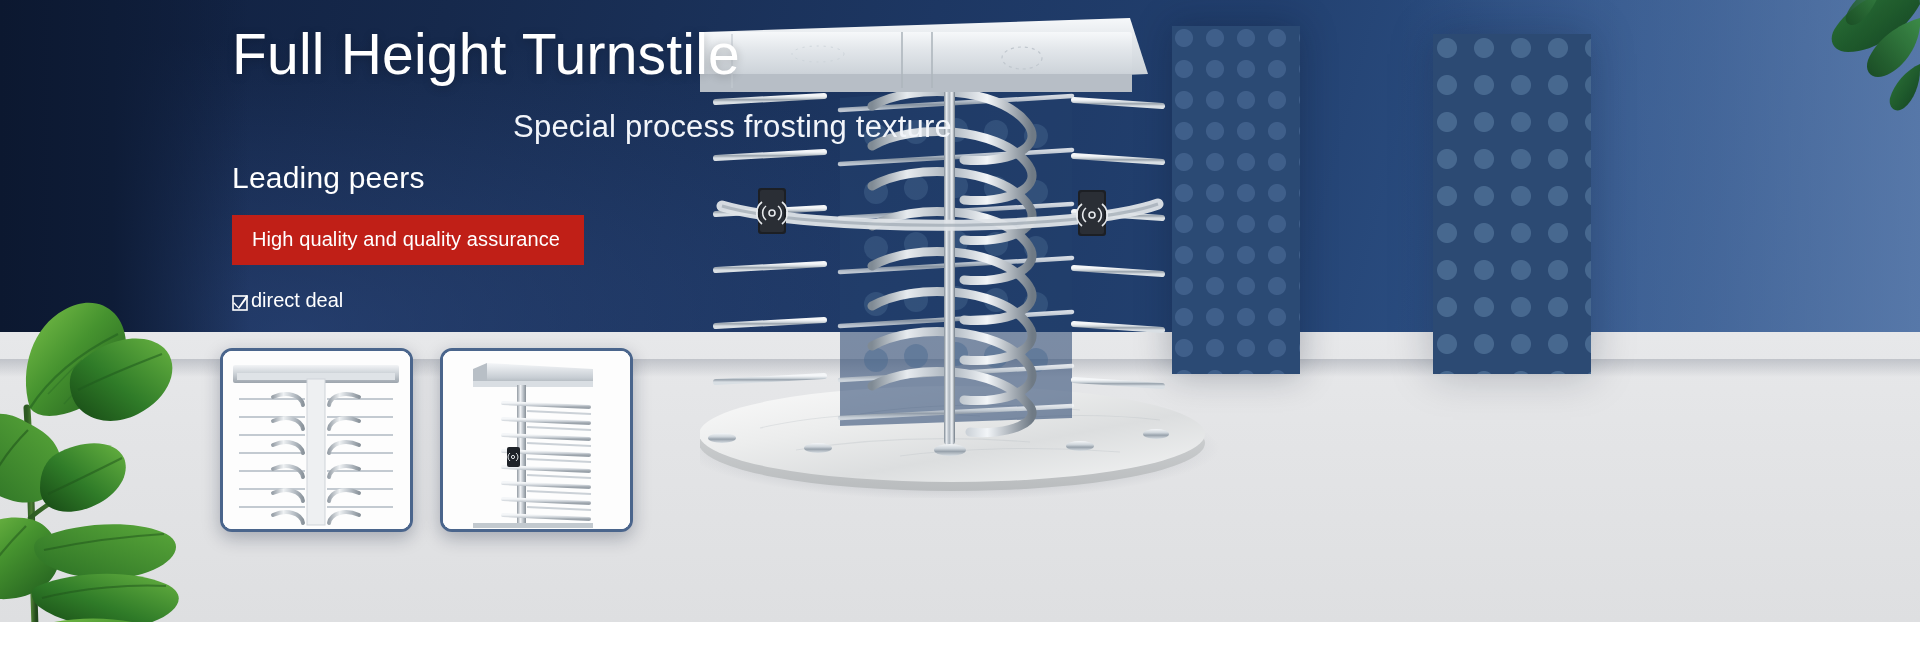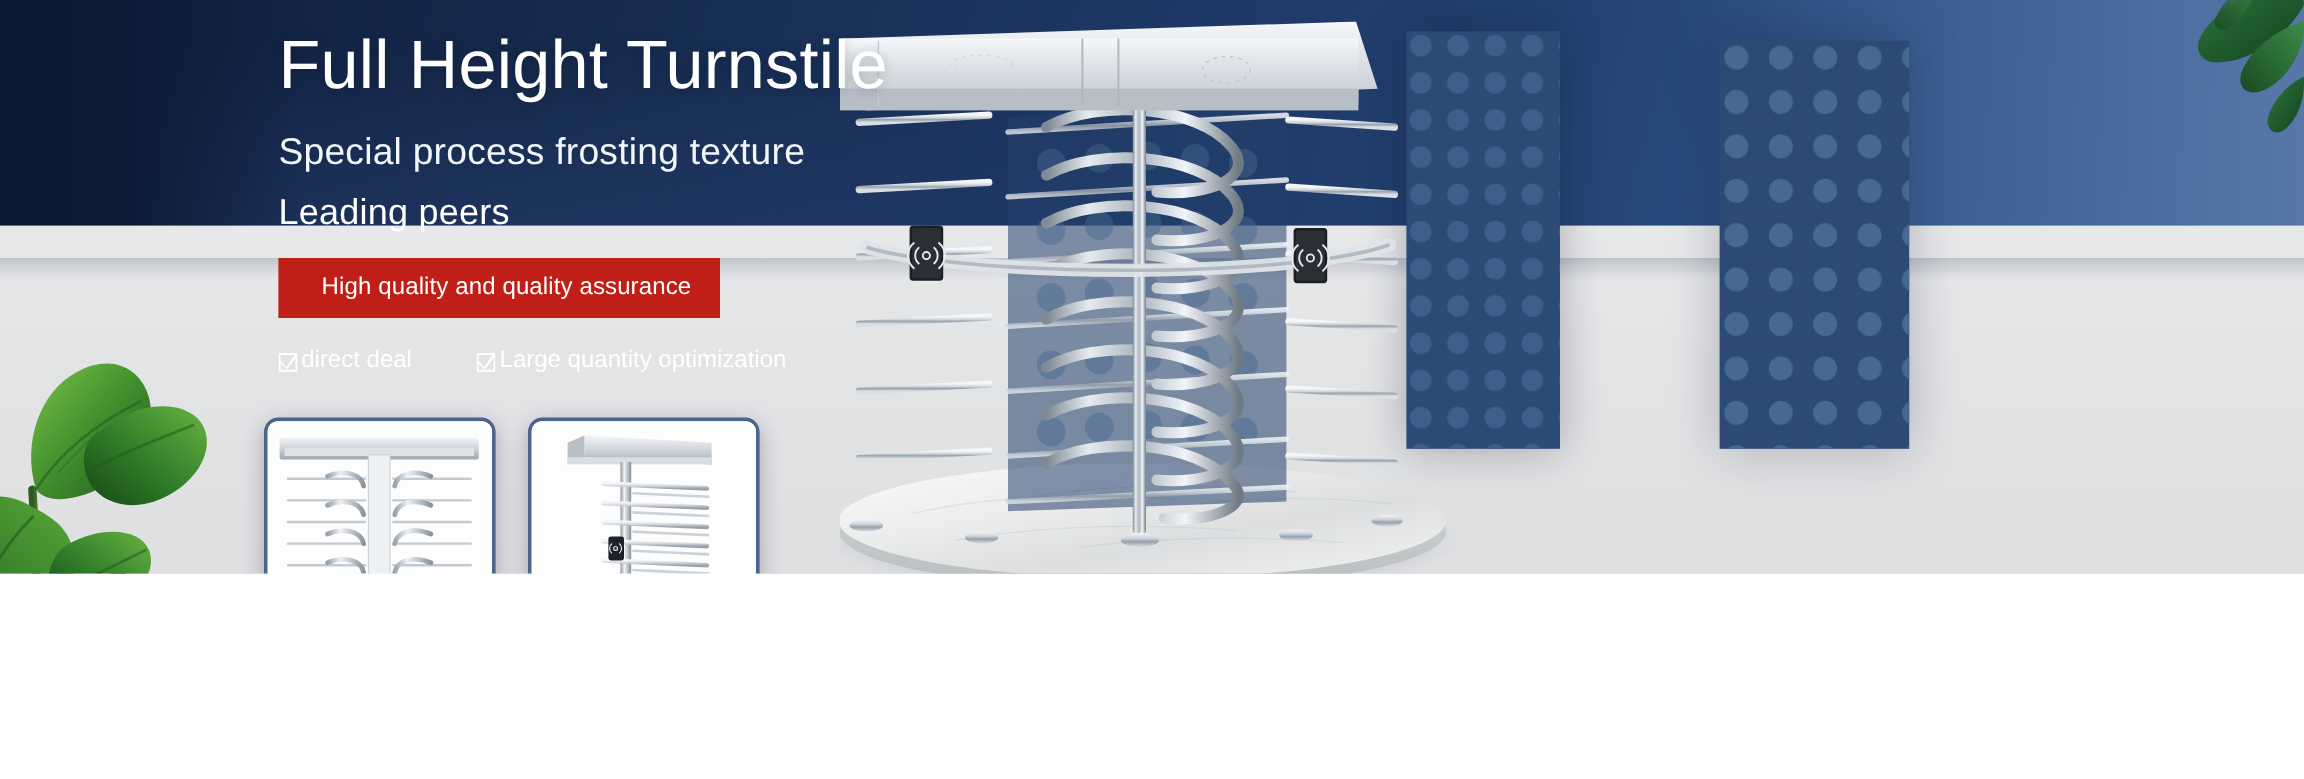--- a/index.html
+++ b/index.html
@@ -6,21 +6,21 @@
   * { margin:0; padding:0; box-sizing:border-box; }
   html,body{ background:#ffffff; }
   body{
     width:1920px; height:649px;
     font-family:"Liberation Sans", sans-serif;
     overflow:hidden; position:relative;
   }
 
   .banner{
     position:absolute; inset:0;
-    width:1920px; height:478px;
+    width:1920px; height:622px;
     overflow:hidden;
     background:#cfd3d6;
   }
 
   
   .floor{
     position:absolute; left:0; bottom:0; width:1920px; height:290px;
     background:linear-gradient(180deg,#e7e8ea 0%, #e3e4e6 40%, #dedfe1 100%);
   }
   .floor-shadow{
@@ -76,31 +76,31 @@
 
   
   .copy{ position:absolute; left:232px; top:26px; width:720px; }
   .title{
     font-size:57px; line-height:1.0; font-weight:400; color:#ffffff;
     letter-spacing:.2px; white-space:nowrap;
     text-shadow:0 2px 10px rgba(0,0,0,.22);
   }
   .sub1{
     margin-top:26px; font-size:31px; font-weight:400; color:#f2f5fa;
-    letter-spacing:.2px; white-space:nowrap;
+    letter-spacing:.2px; white-space:nowrap;text-align:right;
   }
   .sub2{
     margin-top:16px; font-size:30px; font-weight:400; color:#ffffff;
     letter-spacing:.2px; white-space:nowrap;
   }
   .cta{
     margin-top:20px; display:inline-block;
     background:#c01f17; color:#ffffff;
     font-size:20px; font-weight:400; letter-spacing:.1px;
-    padding:13px 24px 14px 36px;
+    padding:13px 24px 14px 20px;
     white-space:nowrap;
   }
   .feats{
     margin-top:24px; display:flex; align-items:center; gap:54px;
   }
   .feat{ display:flex; align-items:center; gap:3px; color:#ffffff; font-size:20px; white-space:nowrap; }
   .cbox{ width:16px; height:16px; position:relative; flex:0 0 auto; }
 
   
   .product{ position:absolute; left:700px; top:18px; width:530px; height:480px; }
@@ -418,29 +418,20 @@
     <div class="feats">
       <div class="feat">
         <span class="cbox">
           <svg width="16" height="16" viewBox="0 0 16 16">
             <rect x="1" y="1" width="14" height="14" fill="none" stroke="#ffffff" stroke-width="1.6"></rect>
             <path d="M2.5,7.5 L6.5,12 L15,-0.5 L16,2 L7,14 L1,8 Z" fill="#ffffff"></path>
           </svg>
         </span>
         <span>direct deal</span>
       </div>
-      <div class="feat">
-        <span class="cbox">
-          <svg width="16" height="16" viewBox="0 0 16 16">
-            <rect x="1" y="1" width="14" height="14" fill="none" stroke="#ffffff" stroke-width="1.6"></rect>
-            <path d="M2.5,7.5 L6.5,12 L15,-0.5 L16,2 L7,14 L1,8 Z" fill="#ffffff"></path>
-          </svg>
-        </span>
-        <span>Large quantity optimization</span>
-      </div>
     </div>
   </div>
 
   <div class="thumbs">
 
     <div class="thumb">
       <div class="inner">
         <svg width="187" height="178" viewBox="0 0 187 178">
           <defs>
             <linearGradient id="tv" x1="0" y1="0" x2="1" y2="0">

